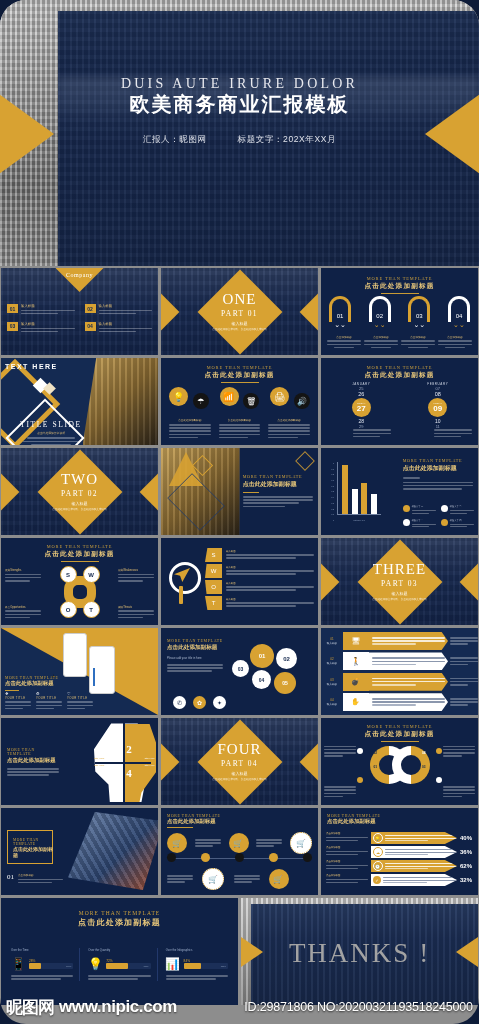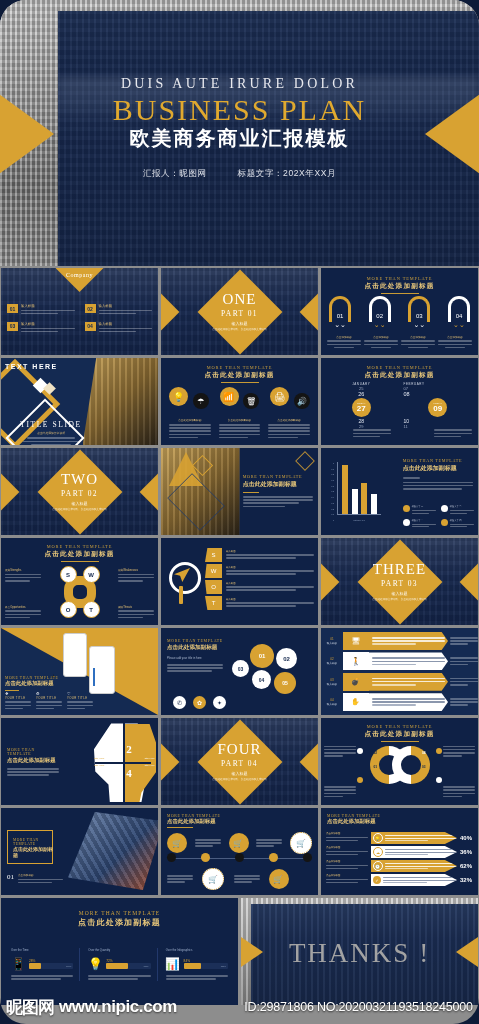--- a/index.html
+++ b/index.html
@@ -94,21 +94,20 @@
 <div class="page">
 
   <div class="hero">
     <div class="hero-bw"></div>
     <div class="hero-photo"></div>
     <div class="hero-tint"></div>
     <div class="chev chev-l"></div>
     <div class="chev chev-r"></div>
     <div class="hero-text">
       <div class="h-sub">DUIS AUTE IRURE DOLOR</div>
-      <div class="h-main">BUSINESS PLAN</div>
       <div class="h-cn">欧美商务商业汇报模板</div>
       <div class="h-meta">
         <span>汇报人：昵图网</span>
         <span>标题文字：202X年XX月</span>
       </div>
     </div>
   </div>
 
   <div class="grid">
 
@@ -294,21 +293,21 @@
             <div style="color:#cfd6e4;font-size:3px;letter-spacing:.6px">JANUARY</div>
             <div style="color:#9aa7c0;font-size:4px">25</div>
             <div style="color:#e3e8f2;font-size:5.5px">26</div>
             <div class="circ c-gold" style="width:19px;height:19px;margin:1px auto;flex-direction:column">
               <div style="font-size:2.4px;opacity:.9">FRIDAY</div>
               <div style="font-size:8px;font-weight:bold;line-height:1">27</div>
             </div>
             <div style="color:#e3e8f2;font-size:5px">28</div>
             <div style="color:#9aa7c0;font-size:4px">29</div>
           </div>
-          <div style="flex:1;">
+          <div style="flex:1;text-align:center">
             <div style="color:#cfd6e4;font-size:3px;letter-spacing:.6px">FEBRUARY</div>
             <div style="color:#9aa7c0;font-size:4px">07</div>
             <div style="color:#e3e8f2;font-size:5.5px">08</div>
             <div class="circ c-gold" style="width:19px;height:19px;margin:1px auto;flex-direction:column">
               <div style="font-size:2.4px;opacity:.9">FRIDAY</div>
               <div style="font-size:8px;font-weight:bold;line-height:1">09</div>
             </div>
             <div style="color:#e3e8f2;font-size:5px">10</div>
             <div style="color:#9aa7c0;font-size:4px">11</div>
           </div>

